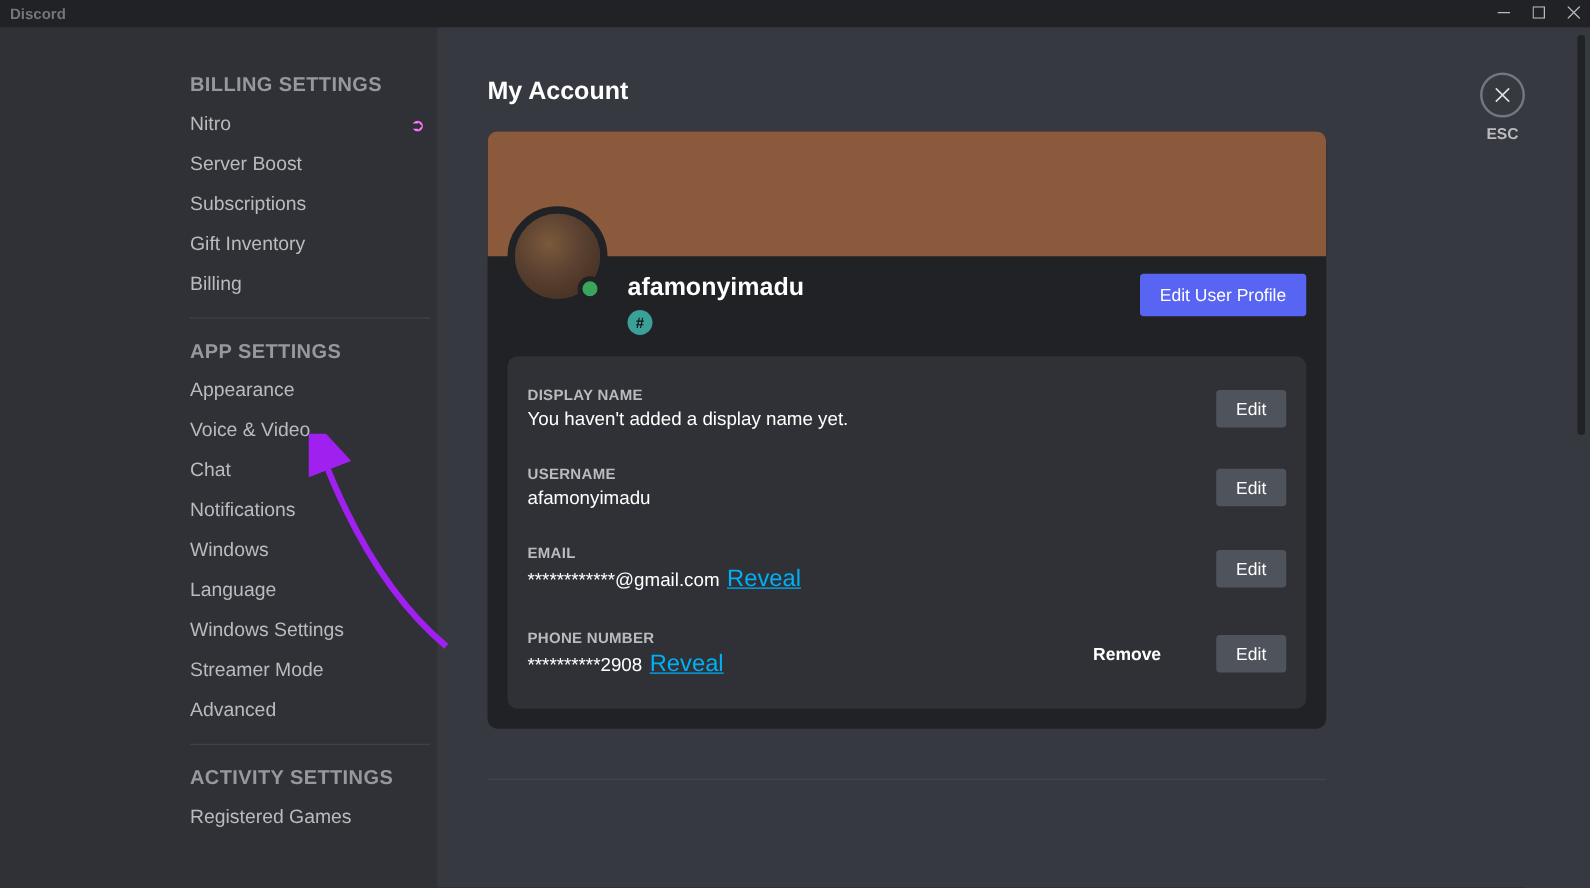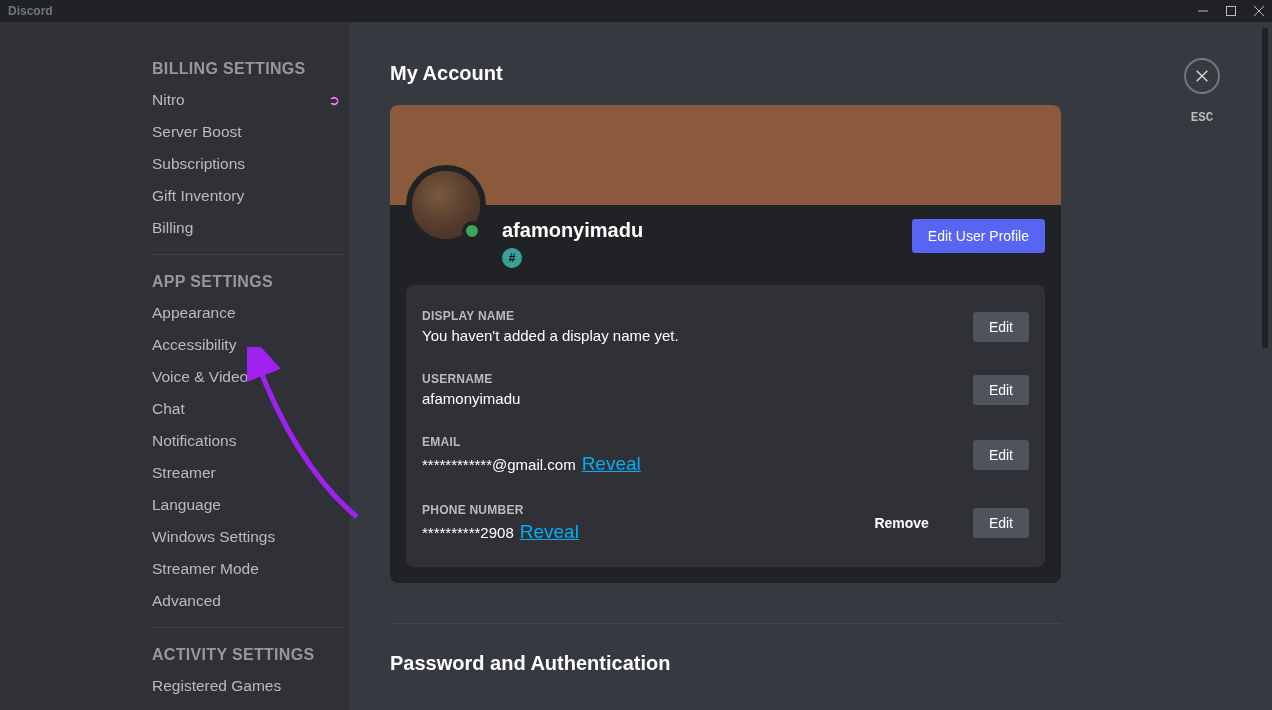--- a/index.html
+++ b/index.html
@@ -245,22 +245,21 @@
     margin-bottom: 16px;
   }
 
   .close-col {
     position: absolute;
     top: 36px;
     right: 52px;
     display: flex;
     flex-direction: column;
     align-items: center;
-    gap: 17px;
-    font-family: Liberation Mono, monospace;
+    gap: 6px;
   }
   .close-circle {
     width: 36px;
     height: 36px;
     border: 2px solid #72767d;
     border-radius: 50%;
     display: flex;
     align-items: center;
     justify-content: center;
     cursor: pointer;
@@ -338,33 +337,30 @@
           <span>Billing</span>
         </div>
 
       <hr class="sb-divider">
 
       <div class="sb-section-header">APP SETTINGS</div>
       <div class="sb-item">
           <span>Appearance</span>
         </div>
       <div class="sb-item">
-          <span>Accessibility</span>
-        </div>
-      <div class="sb-item">
           <span>Voice &amp; Video</span>
         </div>
       <div class="sb-item">
           <span>Chat</span>
         </div>
       <div class="sb-item">
           <span>Notifications</span>
         </div>
       <div class="sb-item">
-          <span>Streamer</span>
+          <span>Windows</span>
         </div>
       <div class="sb-item">
           <span>Language</span>
         </div>
       <div class="sb-item">
           <span>Windows Settings</span>
         </div>
       <div class="sb-item">
           <span>Streamer Mode</span>
         </div>
@@ -449,21 +445,20 @@
             <div class="info-actions">
               <span class="remove-link">Remove</span>
               <button class="edit-btn">Edit</button>
             </div>
           </div>
 
         </div>
       </div>
 
       <hr class="section-divider">
-      <div class="section-title">Password and Authentication</div>
 
     </div>
 
     <div class="close-col">
       <div class="close-circle">
         <svg viewBox="0 0 24 24">
             <path d="M4 4 L20 20 M20 4 L4 20" stroke="currentColor" stroke-width="2" fill="none"></path>
           </svg>
       </div>
       <div class="esc-label">ESC</div>

